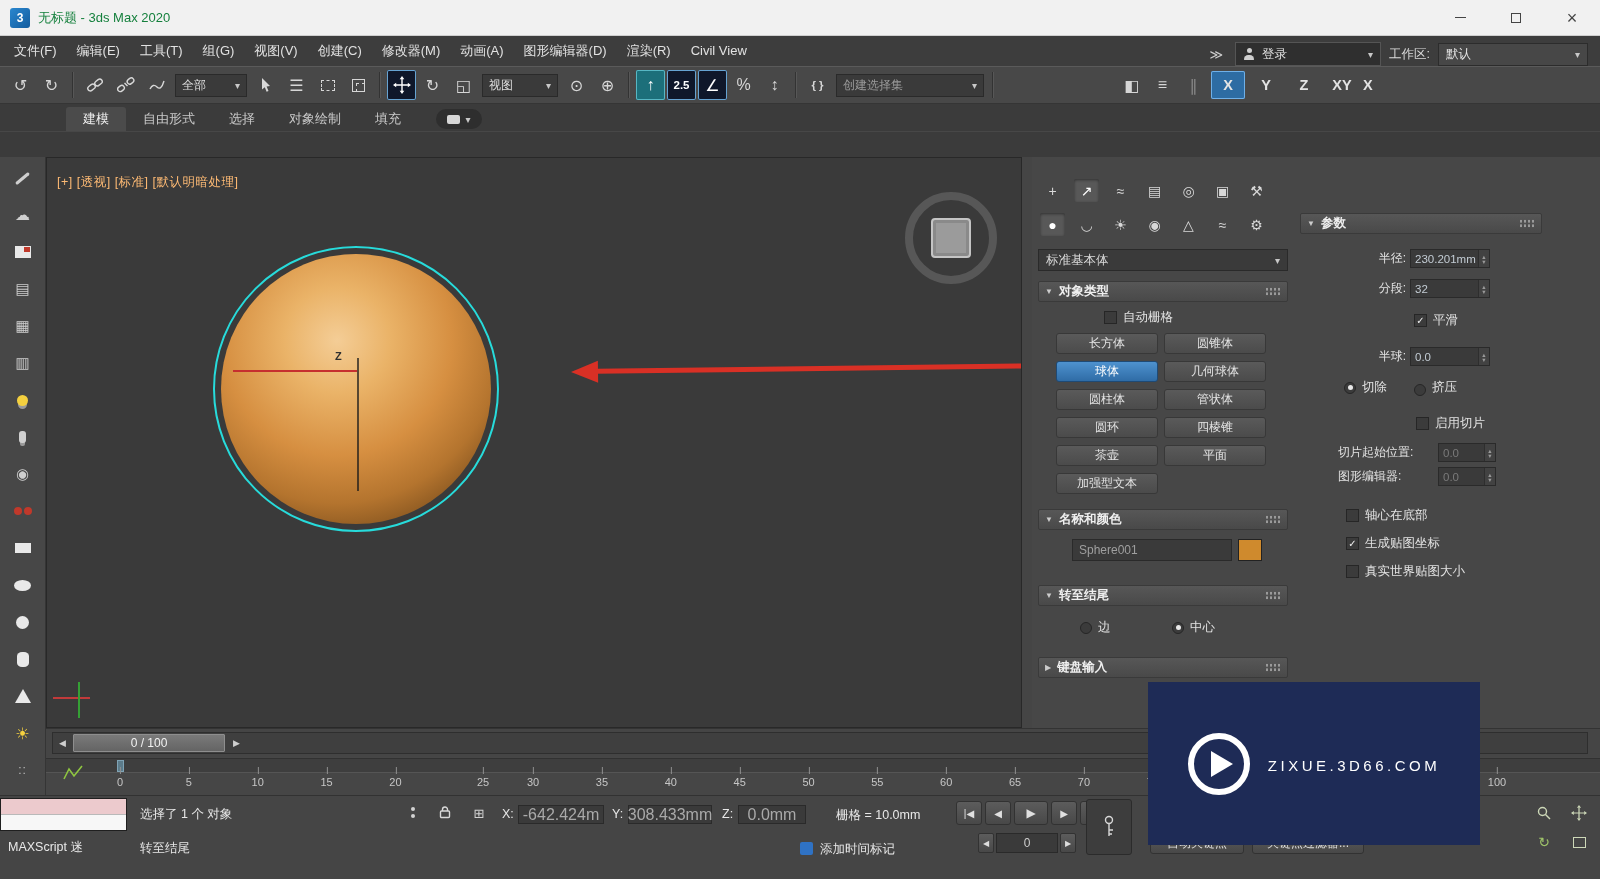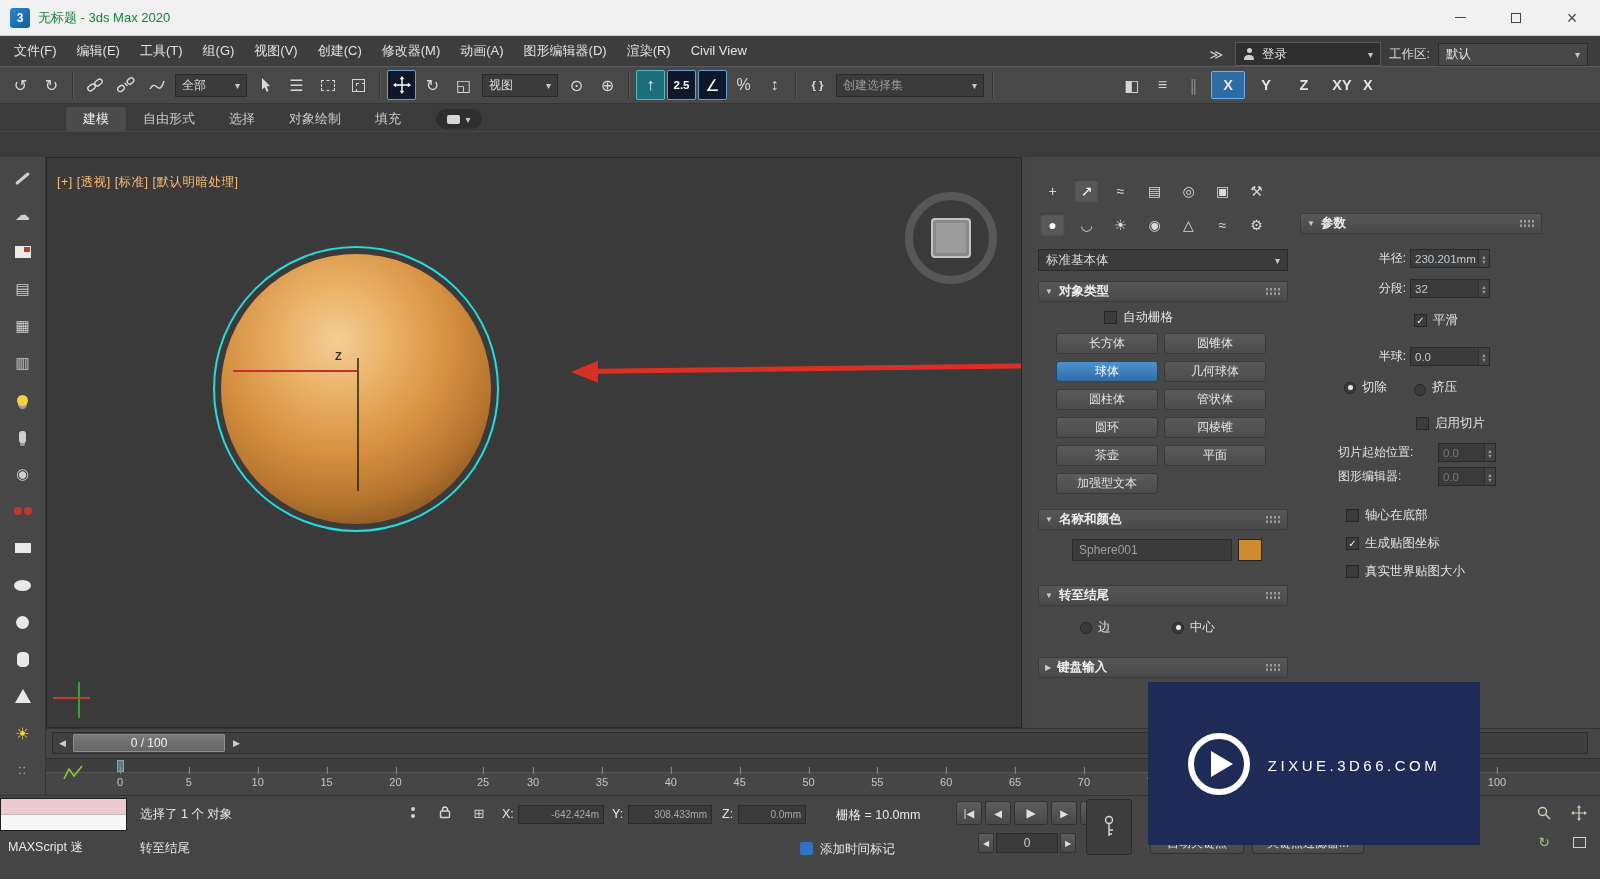--- a/index.html
+++ b/index.html
@@ -131,21 +131,21 @@
 .tick{position:absolute;top:19px;transform:translateX(-50%);color:#c6c6c6;font-size:11px;}
 .tick::before{content:"";position:absolute;left:50%;top:-9px;width:1px;height:7px;background:#8f8f8f;}
 .curve-ico{position:absolute;left:16px;top:7px;}
 
 
 #statusbar{position:absolute;left:0;top:795px;width:1600px;height:84px;background:#454545;border-top:1px solid #323232;}
 .listener{position:absolute;left:0;top:2px;width:127px;height:33px;border:1px solid #1f1f1f;}
 .listener .pink{height:16px;background:#eccacd;border-bottom:1px solid #b9b9b9;}
 .listener .white{height:15px;background:#f7f7f7;}
 .stext{position:absolute;color:#e8e8e8;font-size:12.5px;white-space:nowrap;}
-.sfield{position:absolute;height:19px;background:#3a3a3a;border:1px solid #2a2a2a;color:#a9a9a9;font-size:10px;display:flex;align-items:center;justify-content:flex-end;padding:0 4px;}
+.sfield{position:absolute;height:19px;background:#3a3a3a;border:1px solid #2a2a2a;color:#a9a9a9;font-size:16px;display:flex;align-items:center;justify-content:center;padding:0 4px;}
 .sicon{position:absolute;width:22px;height:20px;display:flex;align-items:center;justify-content:center;color:#d2d2d2;font-size:13px;}
 .dots2 i{width:4px;height:4px;background:#d2d2d2;border-radius:50%;display:block;margin:1.5px 0;}
 .playback{position:absolute;left:956px;top:5px;display:flex;gap:3px;}
 .pb{height:24px;background:linear-gradient(#5c5c5c,#484848);border:1px solid #323232;border-radius:3px;color:#e0e0e0;display:flex;align-items:center;justify-content:center;font-size:10px;}
 .fspin{position:absolute;left:978px;top:37px;display:flex;align-items:center;gap:2px;}
 .fbtn{width:16px;height:20px;background:linear-gradient(#5c5c5c,#484848);border:1px solid #323232;border-radius:2px;color:#ddd;font-size:8px;display:flex;align-items:center;justify-content:center;}
 .ffield{width:62px;height:20px;background:#3a3a3a;border:1px solid #2a2a2a;color:#cfcfcf;font-size:12px;display:flex;align-items:center;justify-content:center;}
 .keybtn{position:absolute;left:1086px;top:3px;width:46px;height:56px;background:#3d3d3d;border:1px solid #2b2b2b;border-radius:3px;display:flex;align-items:center;justify-content:center;}
 .skbtn{position:absolute;height:22px;background:linear-gradient(#5c5c5c,#484848);border:1px solid #323232;border-radius:3px;color:#ddd;font-size:12px;display:flex;align-items:center;justify-content:center;white-space:nowrap;}
 .tagicon{position:absolute;left:800px;top:46px;width:13px;height:13px;background:#2f72c4;border-radius:2px;}

